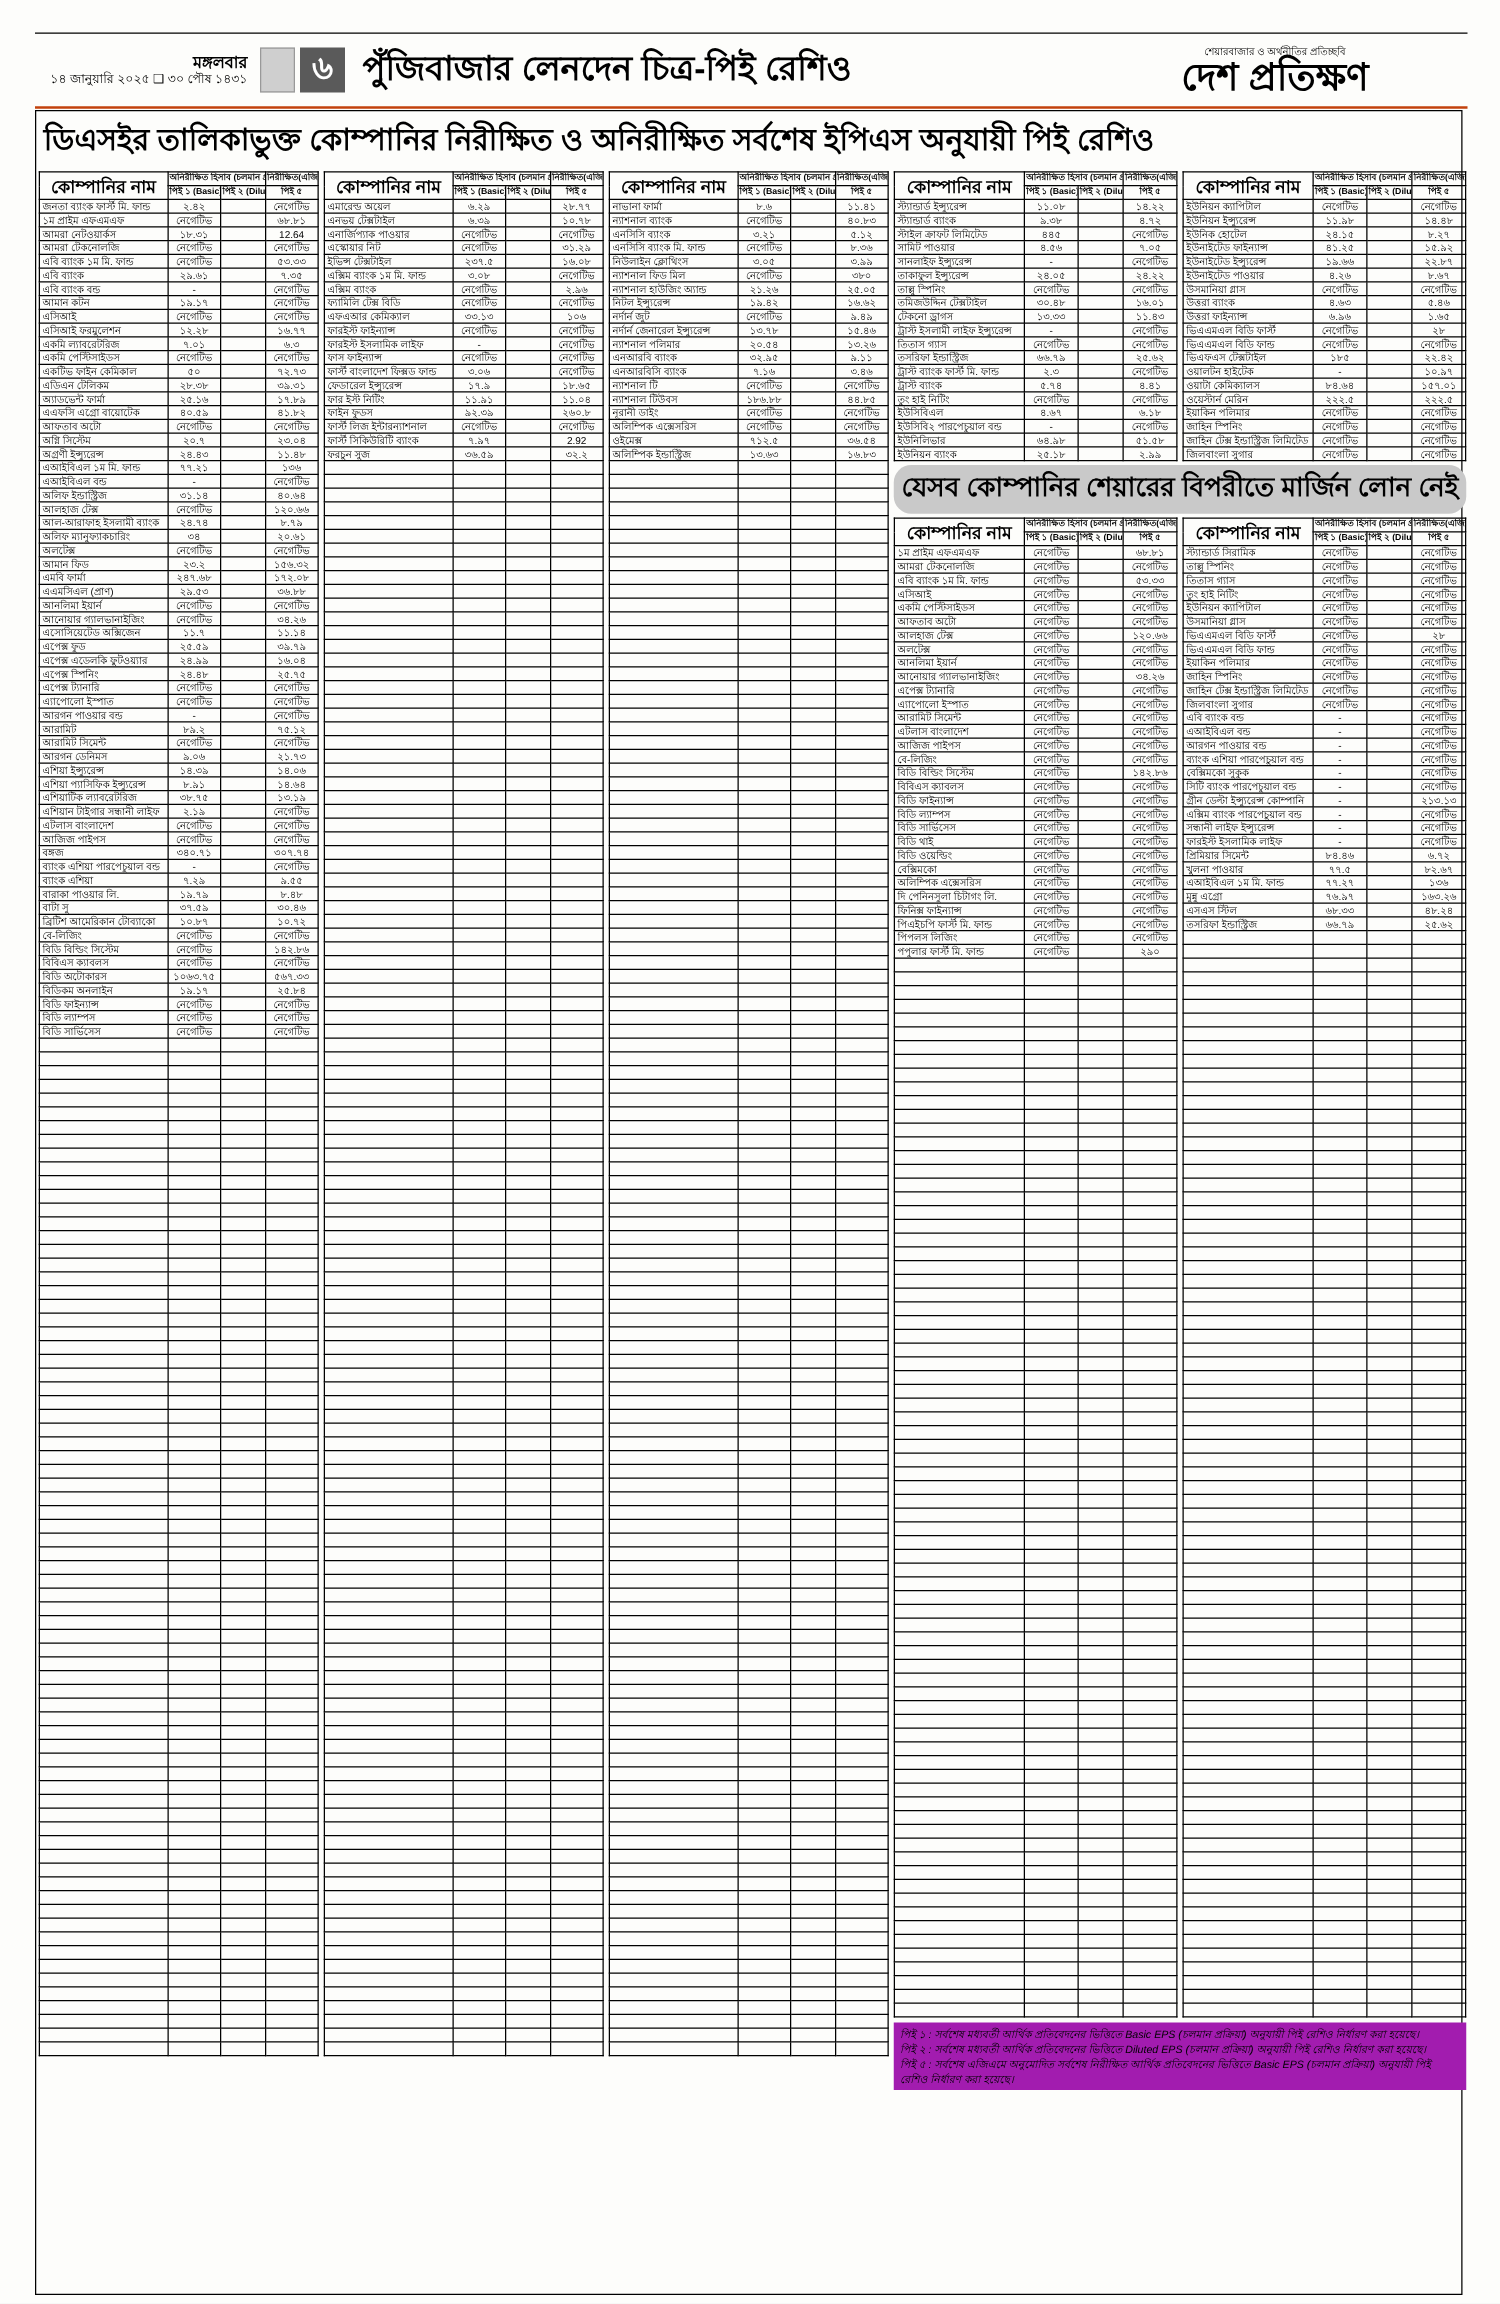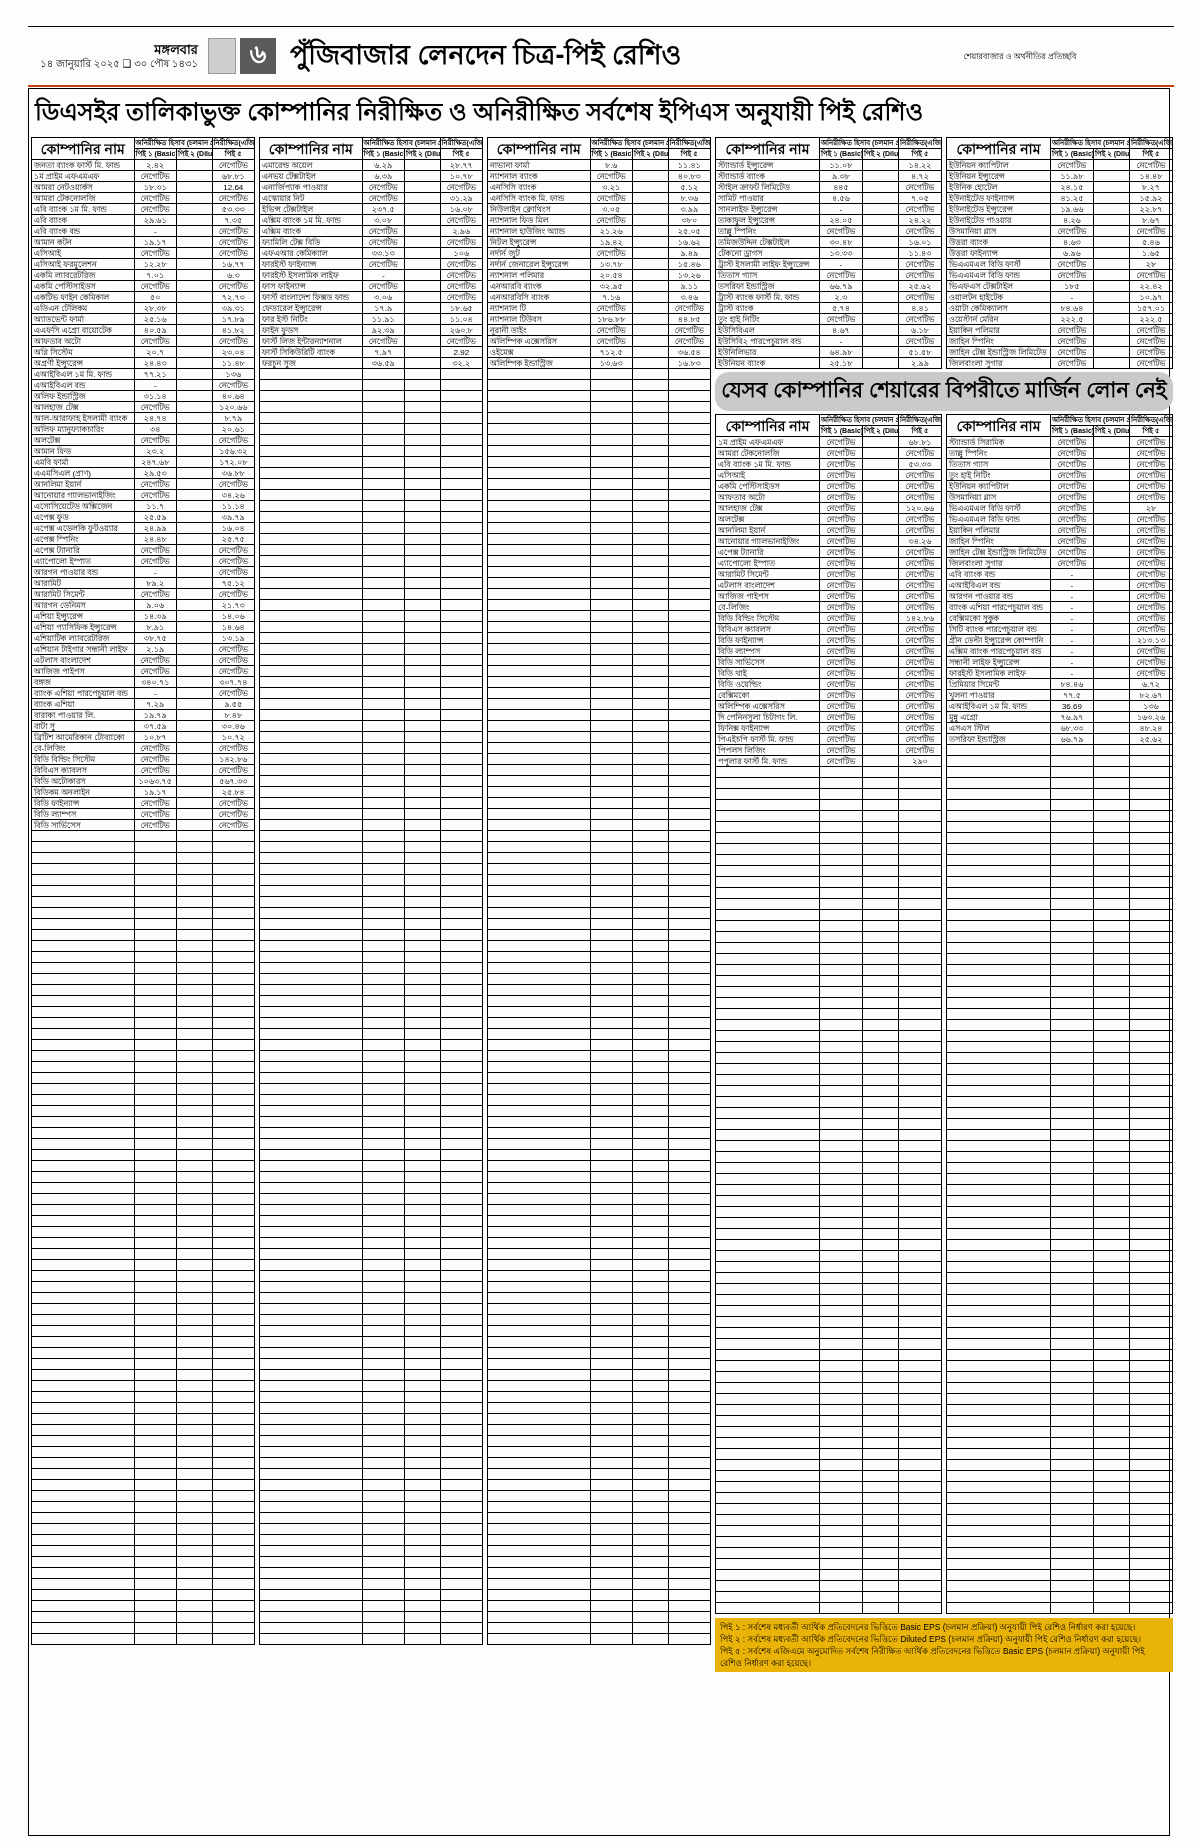--- a/index.html
+++ b/index.html
@@ -34,37 +34,38 @@
   th{font-size:7px;line-height:8px;padding:1px;font-weight:bold;text-align:center;}
   th.cname{font-size:14px;line-height:12px;}
   td{font-size:8px;line-height:9px;height:11px;padding:0 2px;}
   td.name{text-align:left;}
   td.val{text-align:center;}
   col.c-name{width:46%;} col.c-p1{width:19%;} col.c-p2{width:16%;} col.c-p5{width:19%;}
   
   .margin-head{margin:3px 0;background:#c9c9c9;font-size:21px;font-weight:bold;text-align:center;
                padding:2px 0;white-space:nowrap;overflow:hidden;border-radius:14px;}
   
-  .footnotes{margin-top:4px;background:#eab308;font-size:8.5px;line-height:12px;padding:3px 5px;}
+  .footnotes{margin-top:4px;background:#a21caf;font-size:8.5px;line-height:12px;padding:3px 5px;font-style:italic;}
 </style>
 </head>
 <body>
 
 <div class="page">
 
   <div class="topbar">
     <div class="date-block">
       <div class="weekday">মঙ্গলবার</div>
       <div class="dateline">১৪ জানুয়ারি ২০২৫ ❑ ৩০ পৌষ ১৪৩১</div>
     </div>
     <div class="stamp"></div>
     <div class="pagenum">৬</div>
     <div class="page-title">পুঁজিবাজার লেনদেন চিত্র-পিই রেশিও</div>
     <div class="brand">
       <div class="tagline">শেয়ারবাজার ও অর্থনীতির প্রতিচ্ছবি</div>
+      <div class="paper-name">দেশ প্রতিক্ষণ</div>
     </div>
   </div>
 
   <div class="frame">
     <div class="headline">ডিএসইর তালিকাভুক্ত কোম্পানির নিরীক্ষিত ও অনিরীক্ষিত সর্বশেষ ইপিএস অনুযায়ী পিই রেশিও</div>
 
     <div class="grid">
       <div class="tcol">
           <table>
             <colgroup>
@@ -3675,21 +3676,21 @@
                     <td class="val">৬.৭২</td>
                   </tr>
                   <tr>
                     <td class="name">খুলনা পাওয়ার</td>
                     <td class="val">৭৭.৫</td>
                     <td class="val"></td>
                     <td class="val">৮২.৬৭</td>
                   </tr>
                   <tr>
                     <td class="name">এআইবিএল ১ম মি. ফান্ড</td>
-                    <td class="val">36.69</td>
+                    <td class="val">৭৭.২৭</td>
                     <td class="val"></td>
                     <td class="val">১৩৬</td>
                   </tr>
                   <tr>
                     <td class="name">মুন্নু এগ্রো</td>
                     <td class="val">৭৬.৯৭</td>
                     <td class="val"></td>
                     <td class="val">১৬৩.২৬</td>
                   </tr>
                   <tr>

